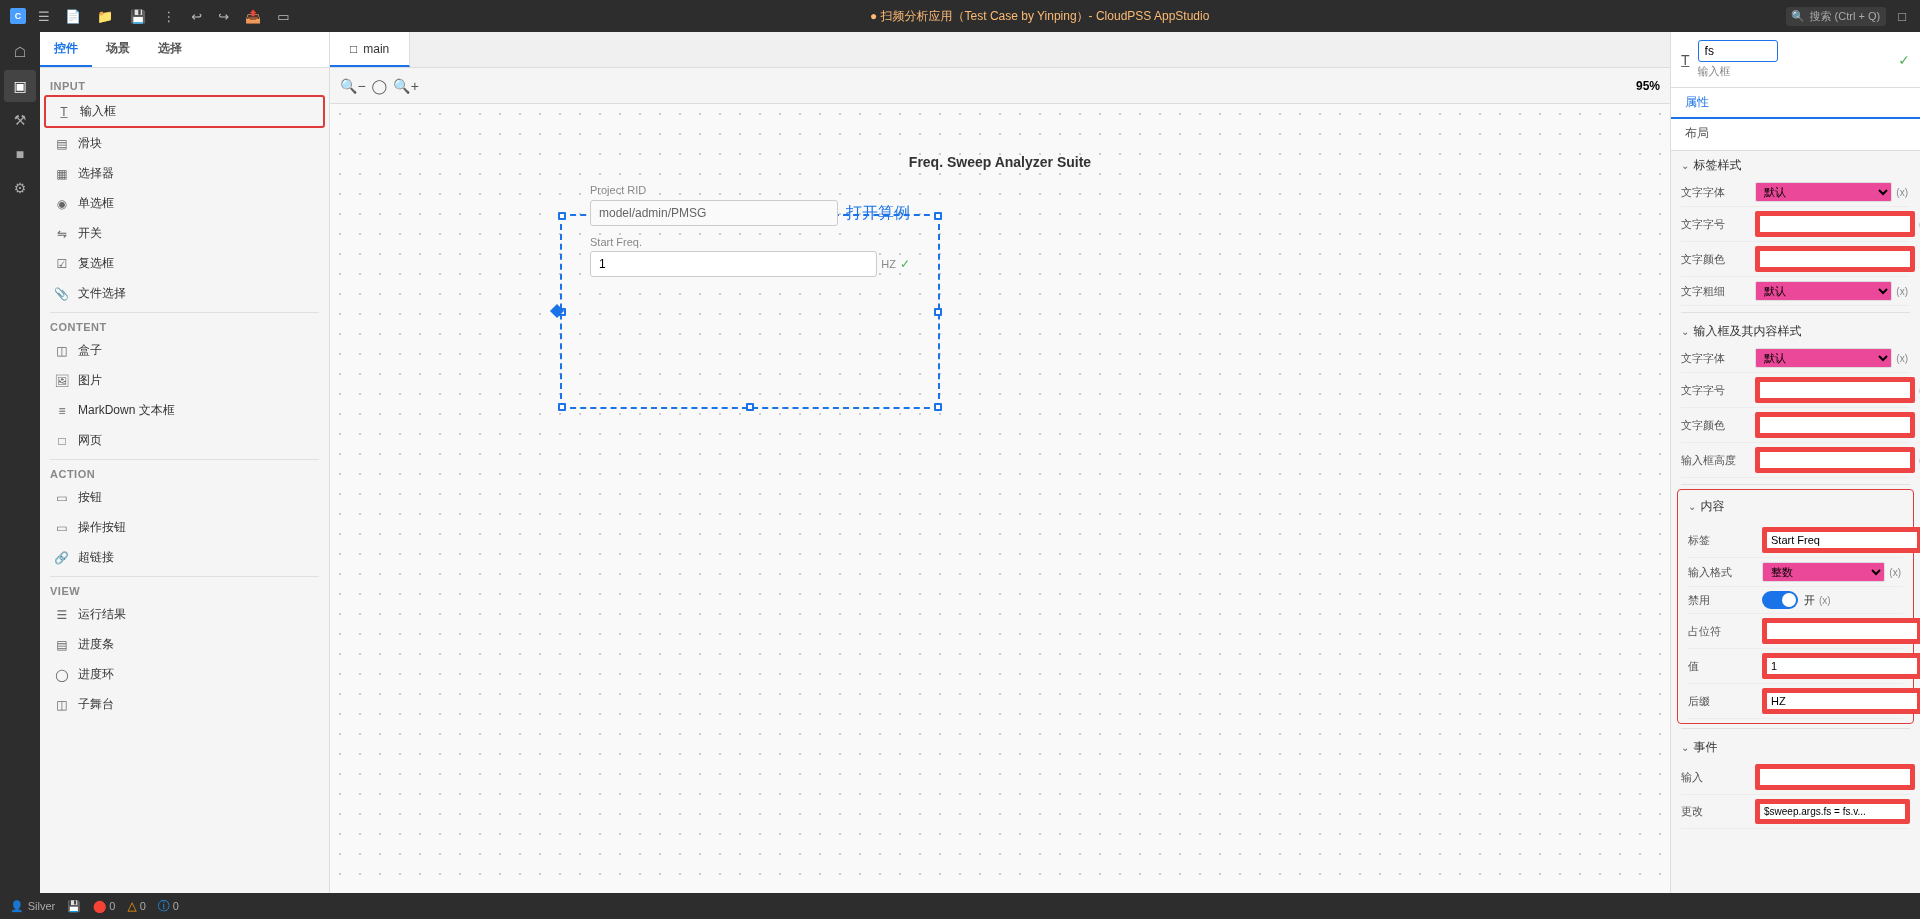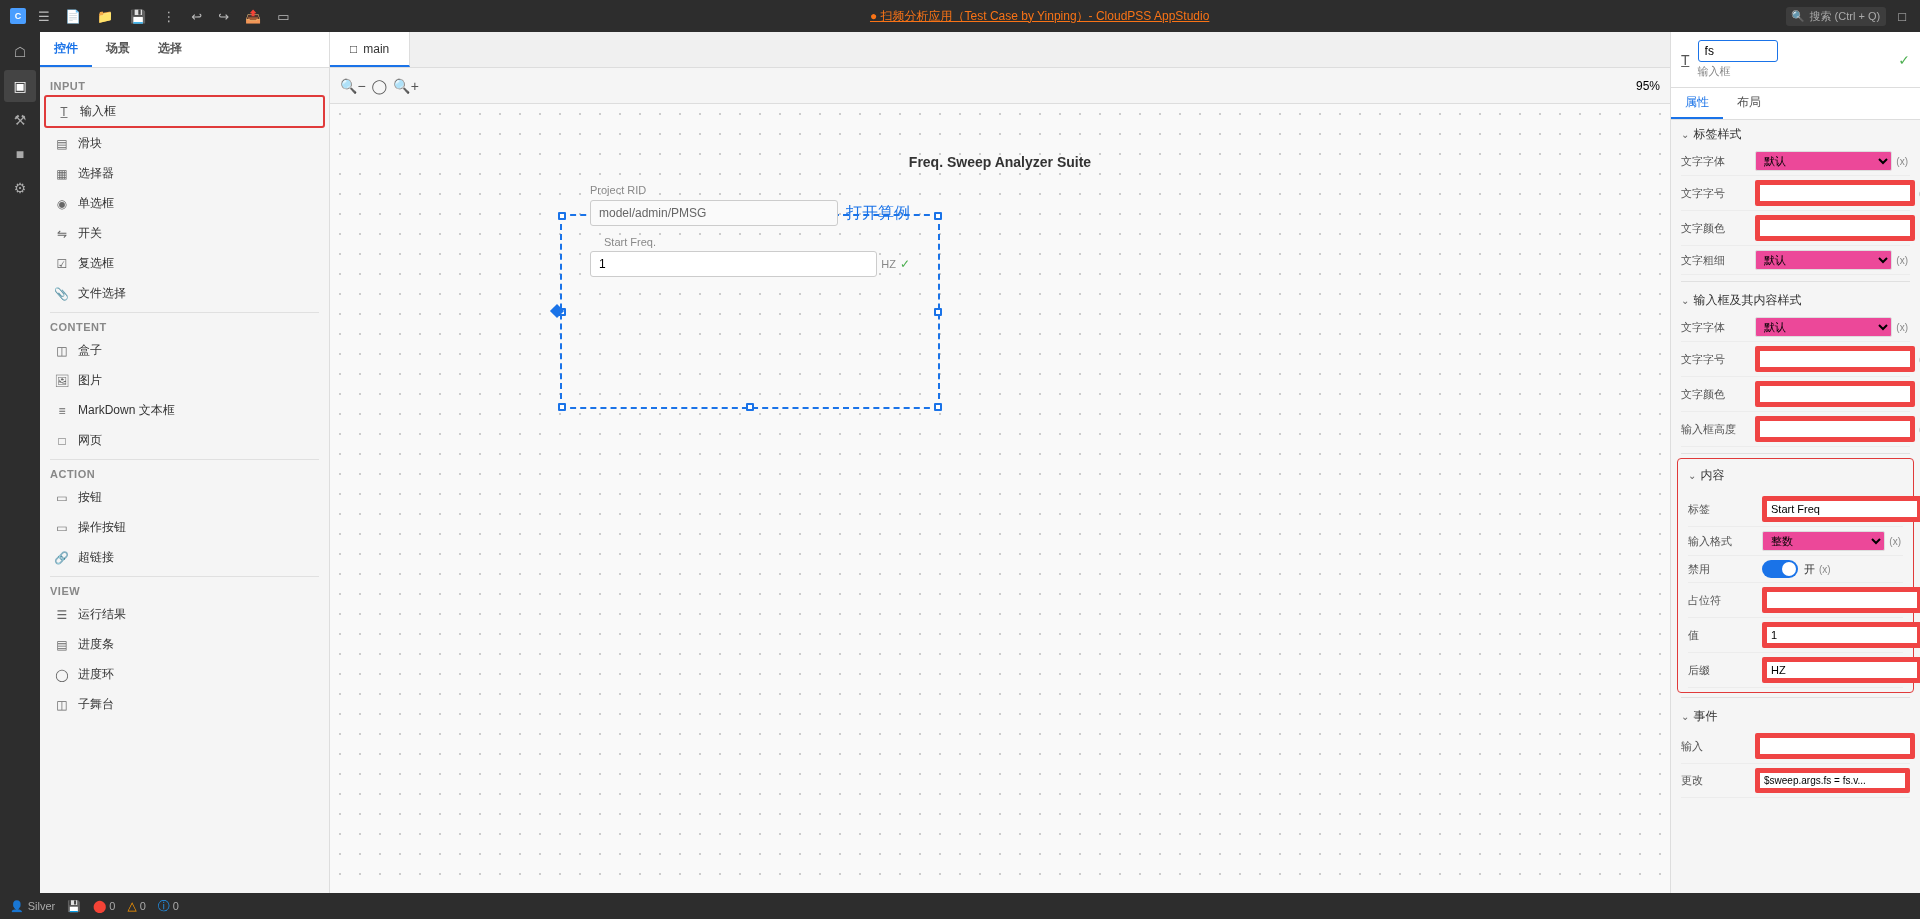--- a/index.html
+++ b/index.html
@@ -10,21 +10,21 @@
       height: 32px;
       background: #2d2d2d;
       display: flex;
       align-items: center;
       justify-content: space-between;
       padding: 0 10px;
       color: #ccc;
       flex-shrink: 0;
     }
     .title-bar-left { display: flex; align-items: center; gap: 8px; }
-    .title-bar-center { display: flex; align-items: flex-end; gap: 6px; color: #f97316; font-size: 12px; text-decoration: underline; }
+    .title-bar-center { display: flex; align-items: flex-end; gap: 6px; color: #fdba74; font-size: 12px; }
     .title-bar-right { display: flex; align-items: center; gap: 8px; }
     .title-icon { width: 16px; height: 16px; background: #4a9eff; border-radius: 2px; display: flex; align-items: center; justify-content: center; color: white; font-size: 9px; font-weight: bold; }
     .tb-btn { background: none; border: none; color: #bbb; cursor: pointer; padding: 2px 4px; font-size: 13px; }
     .search-bar { display: flex; align-items: center; background: #3d3d3d; border-radius: 3px; padding: 2px 6px; gap: 4px; color: #aaa; font-size: 11px; }
 
     
     .main-layout {
       display: flex;
       flex: 1;
       overflow: hidden;
@@ -147,21 +147,21 @@
       background: #f5f5f5;
       border-bottom: 1px solid #ddd;
       display: flex;
       align-items: center;
       padding: 0 10px;
       gap: 8px;
       flex-shrink: 0;
       justify-content: space-between;
     }
     .canvas-toolbar-left { display: flex; align-items: center; gap: 6px; }
-    .canvas-toolbar-right { display: flex; align-items: center; gap: 6px; }
+    .canvas-toolbar-right { display: flex; align-items: center; gap: 6px; font-weight: bold; }
     .zoom-btn { background: none; border: none; cursor: pointer; font-size: 14px; color: #555; }
 
     
     .canvas-content {
       flex: 1;
       overflow: hidden;
       background: #f9f9f9;
       position: relative;
       background-image: radial-gradient(circle, #ccc 1px, transparent 1px);
       background-size: 20px 20px;
@@ -204,21 +204,20 @@
     .widget-link {
       color: #1a73e8;
       font-size: 16px;
       cursor: pointer;
       text-decoration: none;
     }
     .widget-section-label {
       font-size: 11px;
       color: #888;
       margin-bottom: 3px;
-      margin-left: 14px;
     }
     .widget-freq-row {
       display: flex;
       align-items: center;
       gap: 4px;
     }
     .widget-freq-input {
       flex: 1;
       padding: 5px 8px;
       border: 1px solid #ccc;
@@ -289,20 +288,21 @@
       padding: 3px 6px;
       font-size: 12px;
       width: 80px;
       outline: none;
     }
     .props-label { font-size: 11px; color: #888; margin-top: 2px; }
     .props-tabs {
       display: flex;
       border-bottom: 1px solid #ddd;
       background: #fff;
+      flex-direction: column;
     }
     .props-tab {
       padding: 6px 14px;
       font-size: 12px;
       cursor: pointer;
       color: #555;
       border-bottom: 2px solid transparent;
     }
     .props-tab.active {
       color: #1a73e8;

